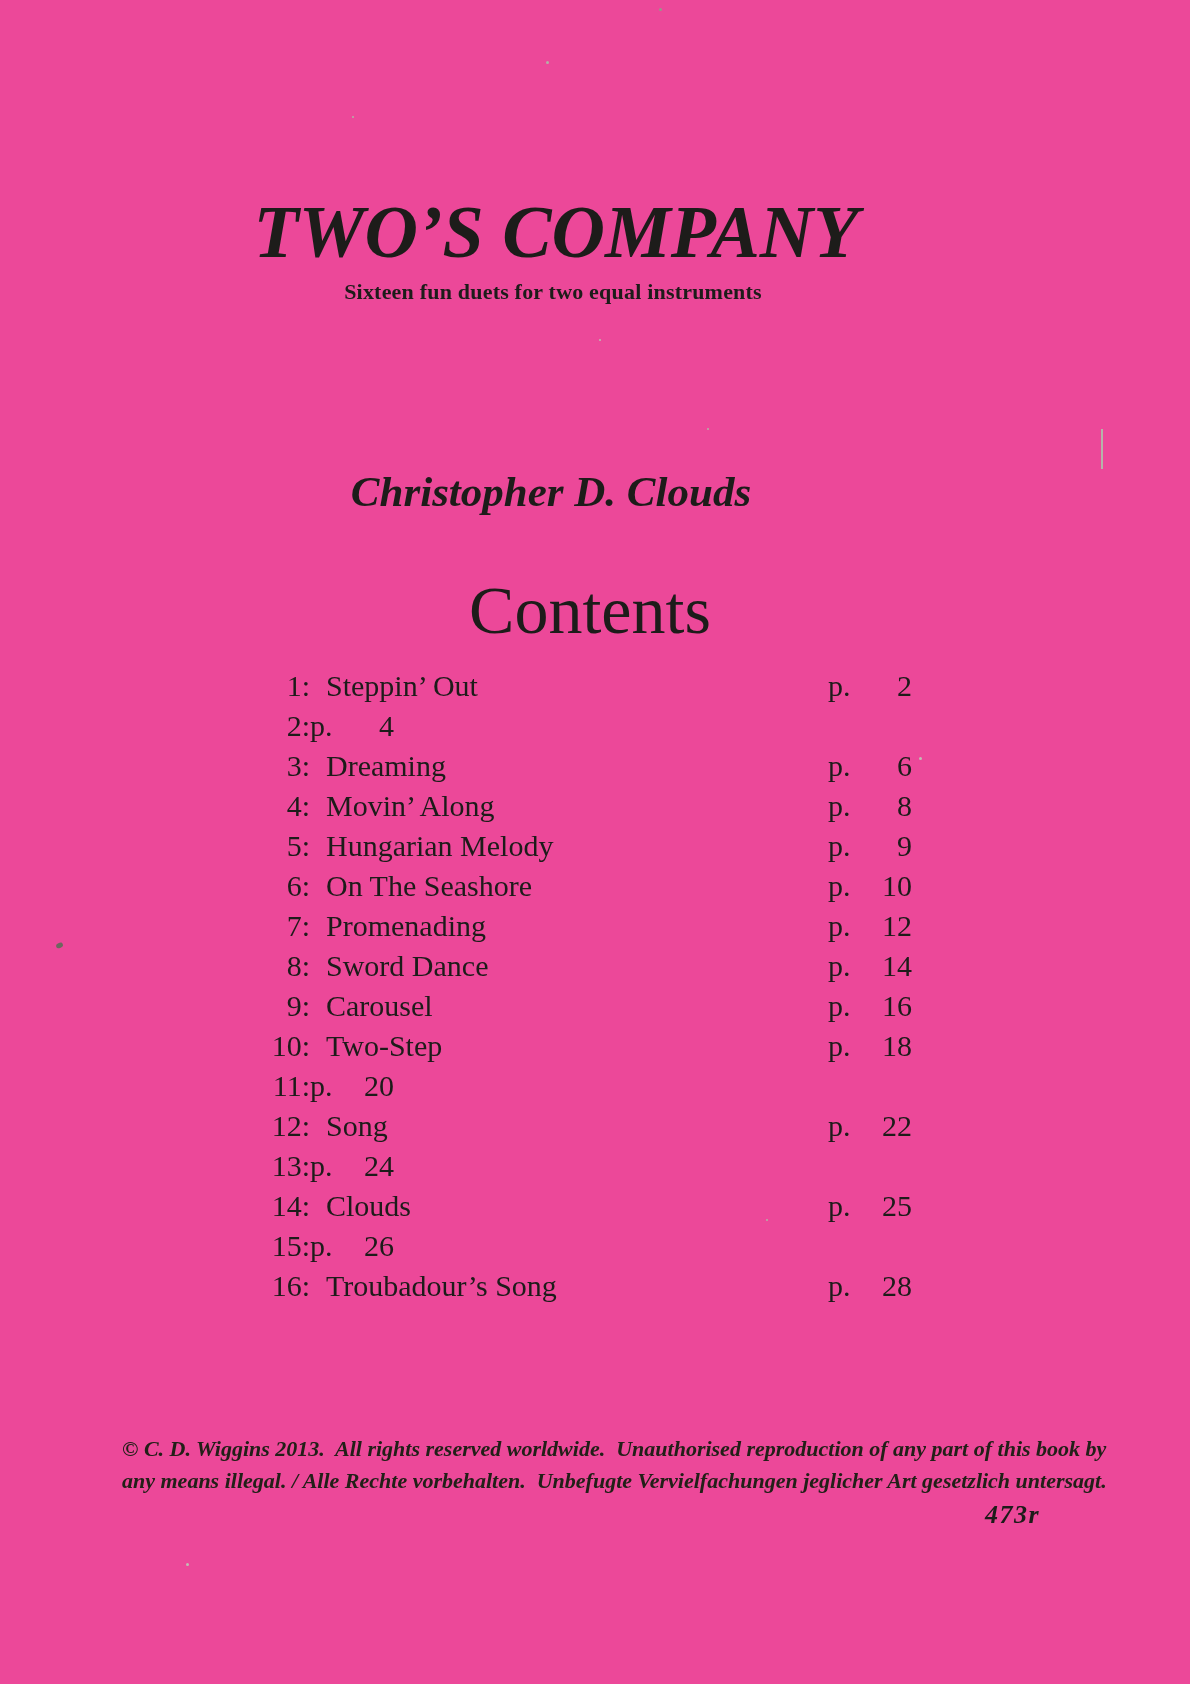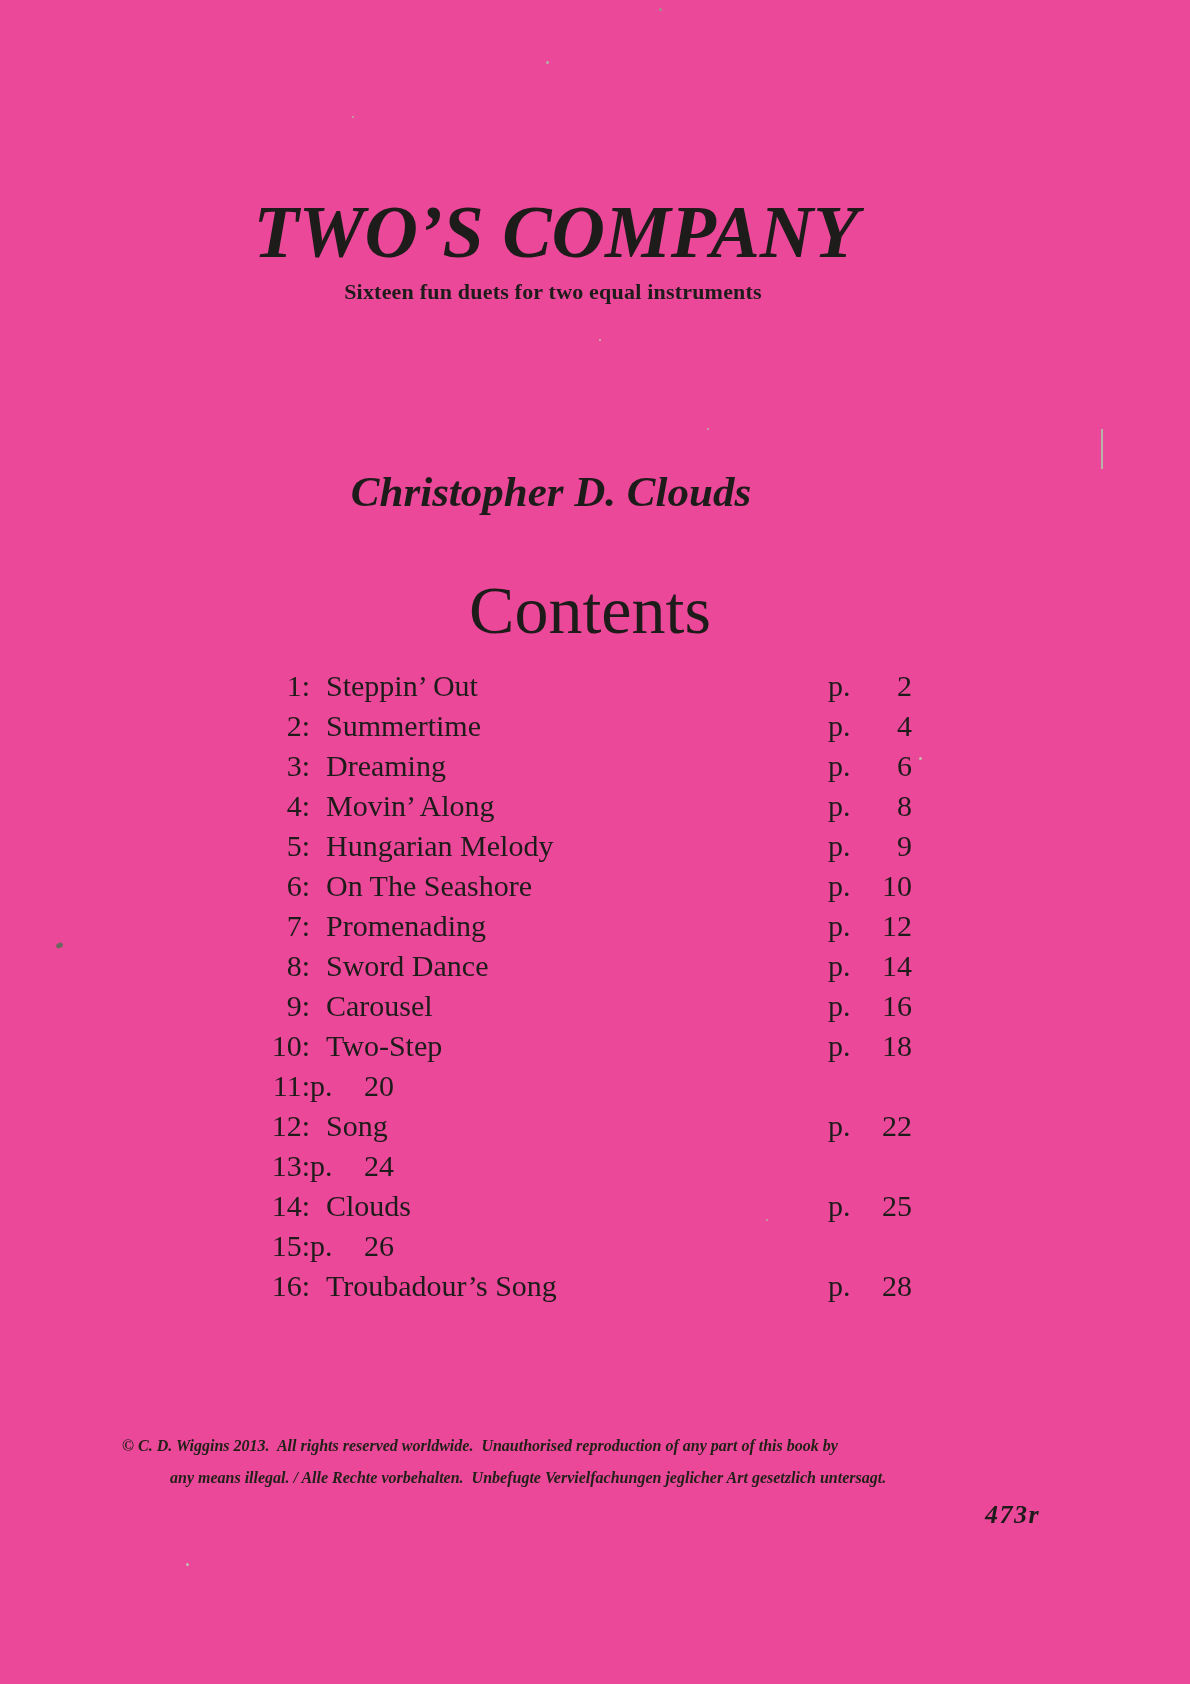--- a/index.html
+++ b/index.html
@@ -78,29 +78,29 @@
     width: 84px;
     display: flex;
     justify-content: space-between;
     align-items: baseline;
   }
   .toc-pagenum { text-align: right; }
   .copyright {
     position: absolute;
     left: 122px;
     margin: 0;
-    font-size: 16px;
+    font-size: 22px;
     line-height: 1;
     font-weight: bold;
     font-style: italic;
     white-space: pre;
     color: #222018;
   }
   .copyright.line1 { top: 1438px; }
-  .copyright.line2 { top: 1470px; margin-left: 48px; }
+  .copyright.line2 { top: 1470px; }
   .plate {
     position: absolute;
     top: 1502px;
     left: 985px;
     font-size: 26px;
     line-height: 1;
     font-weight: bold;
     font-style: italic;
     letter-spacing: 1.5px;
   }
@@ -135,21 +135,20 @@
       <span class="toc-num">1:</span>
       <span class="toc-title">Steppin’ Out</span>
       <span class="toc-page">
         <span class="toc-p">p.</span>
         <span class="toc-pagenum">2</span>
       </span>
     </div>
 
     <div class="toc-row">
       <span class="toc-num">2:</span>
-      <span class="toc-title">Summertime</span>
       <span class="toc-page">
         <span class="toc-p">p.</span>
         <span class="toc-pagenum">4</span>
       </span>
     </div>
 
     <div class="toc-row">
       <span class="toc-num">3:</span>
       <span class="toc-title">Dreaming</span>
       <span class="toc-page">

